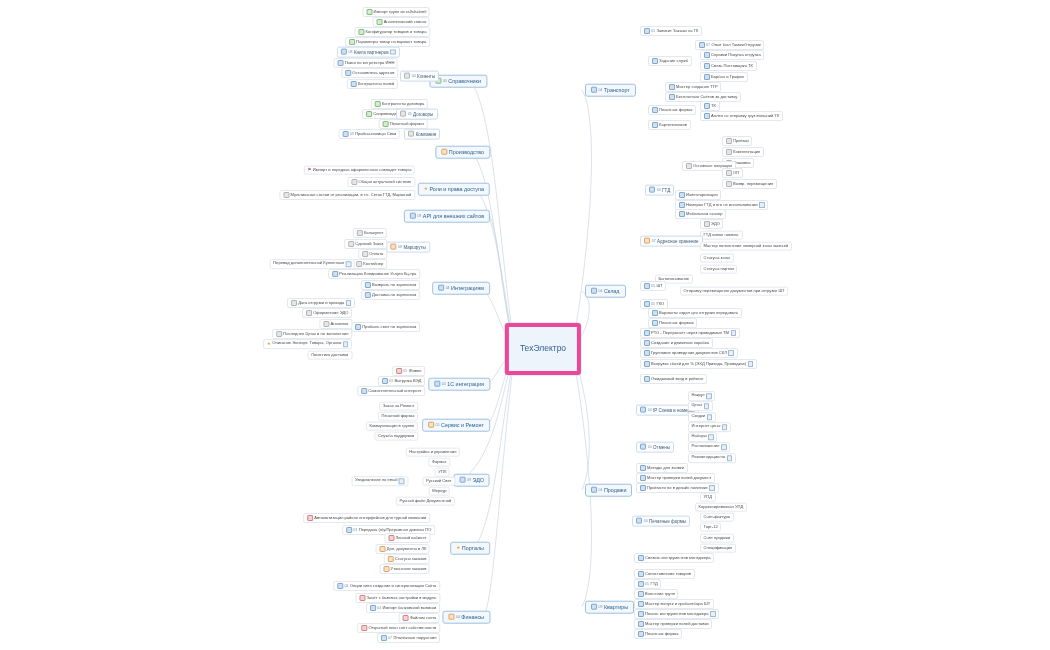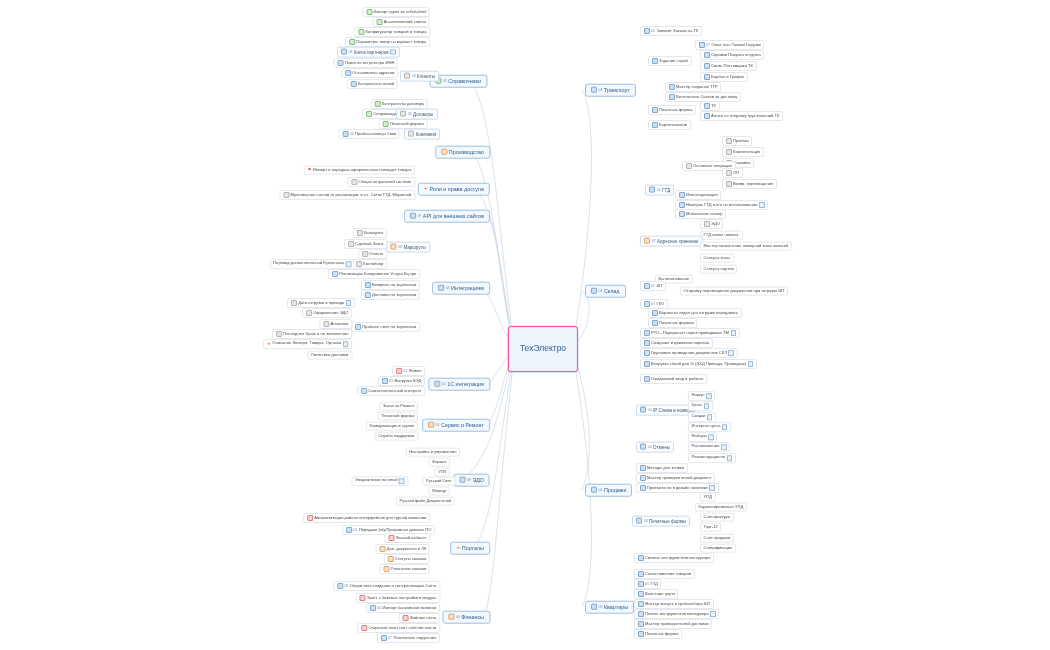--- a/index.html
+++ b/index.html
@@ -23,21 +23,21 @@
     gap:1.5px;
     padding:1.2px 3px;
     border-radius:2px;
     line-height:1.15;
     background:#fff;
   }
   .node .lbl{display:inline-block;}
 
   
   .root{
-    border:1px solid #ec4899;
+    border:4px solid #ec4899;
     background:#eef4fb;
     color:#2f5f93;
     font-size:8.5px;
     padding:17px 11px;
     border-radius:3px;
     box-shadow:0 0 0 .5px #cddcec;
   }
   
   .l1{
     border:1px solid #9fc0dd;

